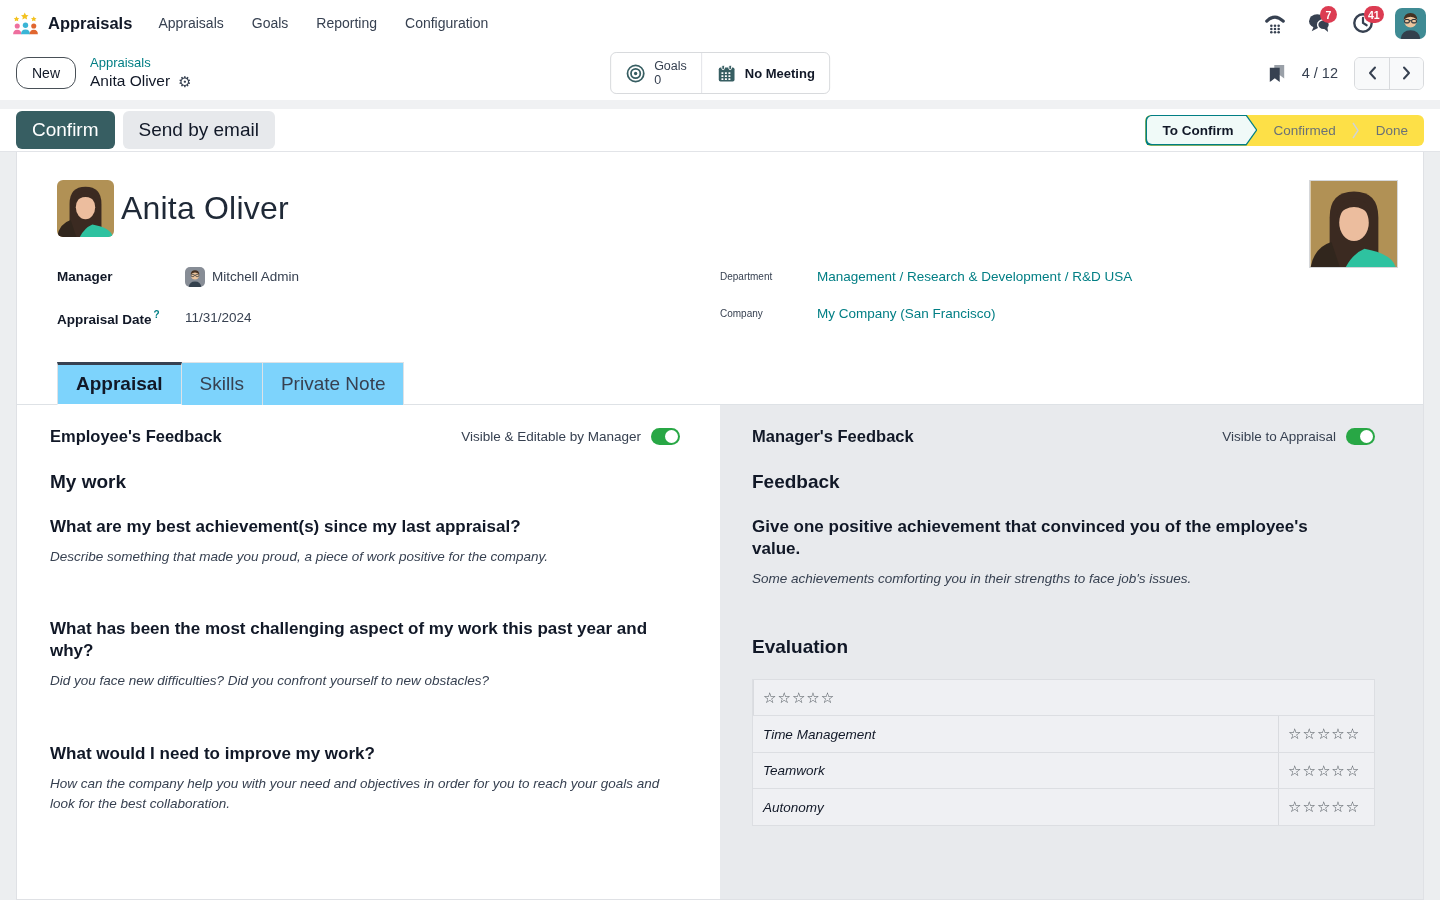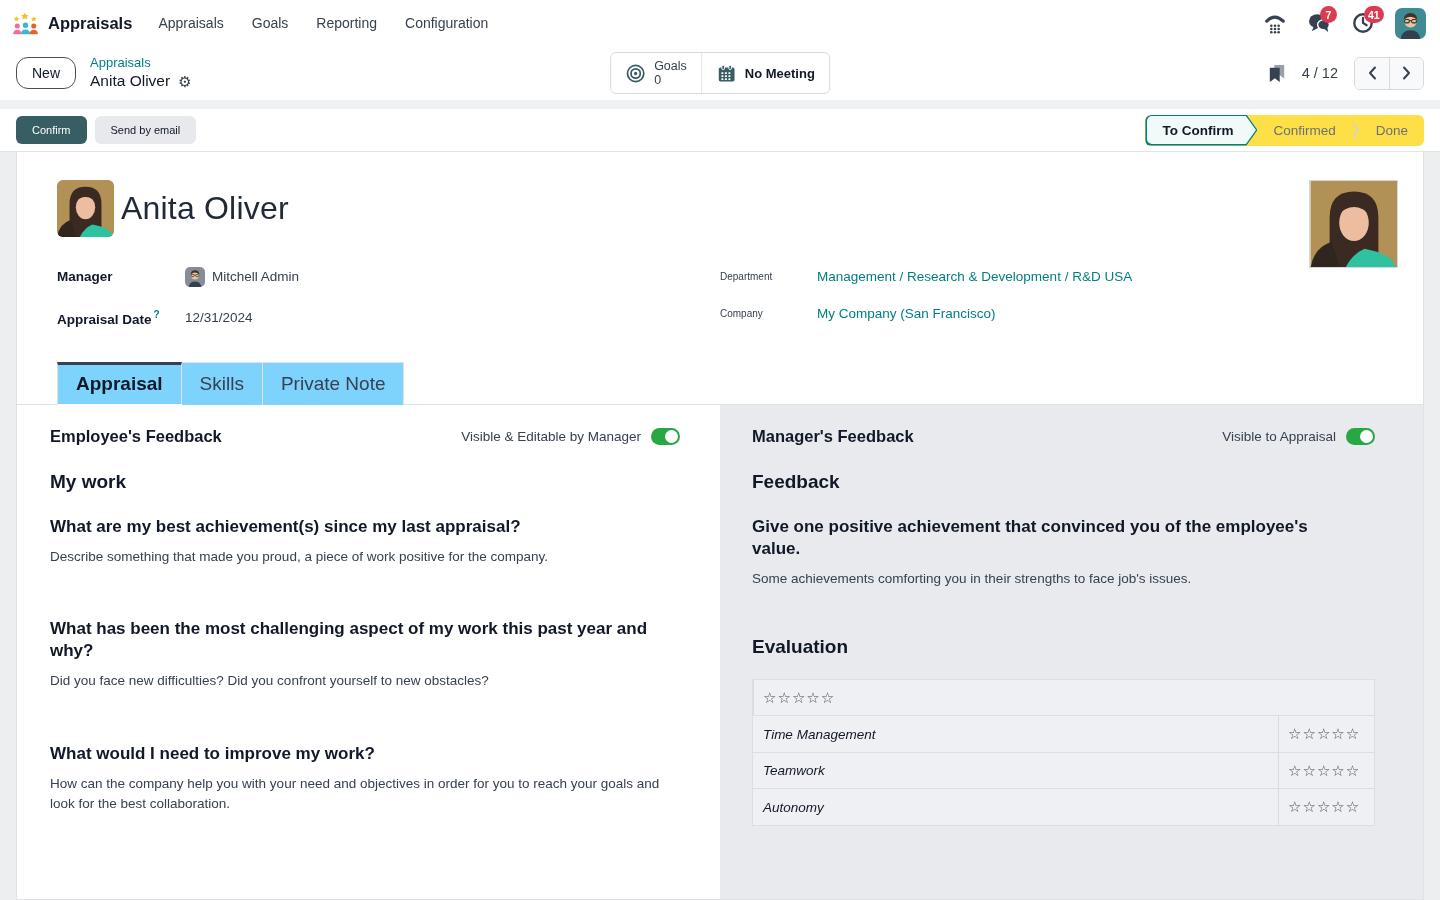--- a/index.html
+++ b/index.html
@@ -39,21 +39,21 @@
   .pager-zone { margin-left:auto; display:flex; align-items:center; gap:16px; }
   .pager-text { font-size:14.5px; color:#374151; cursor:pointer; }
   .pager-btns { display:flex; border:1px solid #d8dadd; border-radius:6px; overflow:hidden; }
   .pager-btns button { width:34px; height:31px; background:#f8f9fa; border:none; cursor:pointer; display:flex; align-items:center; justify-content:center; }
   .pager-btns button + button { border-left:1px solid #d8dadd; }
 
   .gap-strip { height:9px; background:#f0f1f3; flex:none; }
 
   
   .statusbar { height:43px; background:#fff; border-bottom:1px solid #e2e4e8; display:flex; align-items:center; padding:0 16px; flex:none; }
-  .btn { border:none; border-radius:6px; padding:8px 16px; font-size:11px; cursor:pointer; }
+  .btn { border:none; border-radius:6px; padding:8px 16px; font-size:19px; cursor:pointer; }
   .btn-primary { background:#375e62; color:#fff; }
   .btn-secondary { background:#e7e9ec; color:#111827; margin-left:8px; }
   .stages { margin-left:auto; display:flex; align-items:stretch; background:#fde047; border-radius:6px; height:31px; overflow:hidden; }
   .stage { display:flex; align-items:center; padding:0 16px; color:#6a7177; font-size:13.5px; cursor:pointer; position:relative; }
   .stage-active { position:relative; padding:0; cursor:pointer; }
   .stage-active .arrow-outer { position:absolute; inset:0; background:#017e84;
       clip-path:polygon(0 0, calc(100% - 11px) 0, 100% 50%, calc(100% - 11px) 100%, 0 100%); border-radius:6px 0 0 6px; }
   .stage-active .arrow-inner { position:absolute; inset:1.5px; background:#f0faf8;
       clip-path:polygon(0 0, calc(100% - 10px) 0, 100% 50%, calc(100% - 10px) 100%, 0 100%); border-radius:5px 0 0 5px; }
   .stage-active .lbl { position:relative; display:flex; align-items:center; height:100%; padding:0 24px 0 17px; color:#111827; font-weight:700; font-size:13.5px; }
@@ -92,21 +92,21 @@
   .pane-right { background:#e8eaed; padding:22px 48px 20px 32px; }
   .pane-head { display:flex; align-items:center; justify-content:space-between; }
   .pane-title { font-size:16.5px; font-weight:600; color:#111827; }
   .toggle-wrap { display:flex; align-items:center; gap:10px; }
   .toggle-label { font-size:13.5px; color:#374151; }
   .switch { width:29px; height:17px; border-radius:9px; background:#28a745; position:relative; cursor:pointer; flex:none; }
   .switch::after { content:""; position:absolute; top:2px; right:2px; width:13px; height:13px; border-radius:50%; background:#fff; }
   .sec-title { font-size:19px; font-weight:700; color:#111827; margin-top:25px; }
   .q-block { margin-top:23px; }
   .q { font-size:17px; font-weight:700; color:#111827; line-height:1.28; max-width:600px; }
-  .hint { color:#374151; margin-top:9px; line-height:1.5; max-width:610px; }
+  .hint { font-style:italic; color:#374151; margin-top:9px; line-height:1.5; max-width:610px; }
   .q-block.sp { margin-top:51px; }
   .q-block.sp2 { margin-top:52px; }
 
   
   .eval-title { margin-top:47px; }
   .eval-table { margin-top:21px; border:1px solid #dcdee2; border-bottom:none; }
   .eval-row { display:flex; background:#eff0f3; border-bottom:1px solid #dcdee2; height:36.5px; align-items:stretch; }
   .eval-label { flex:1; display:flex; align-items:center; padding-left:10px; font-style:italic; color:#111827; font-size:13.5px; }
   .eval-stars { width:96px; border-left:1px solid #d9dbdf; display:flex; align-items:center; padding-left:9px; color:#495057; font-size:15px; letter-spacing:1px; cursor:pointer; }
 
@@ -311,21 +311,21 @@
                   <svg width="20" height="20" viewBox="0 0 100 100">
                       <rect width="100" height="100" fill="#878d96"></rect>
                       <use href="#man-avatar"></use>
                     </svg>
                 </span>
                 <span class="fvalue">Mitchell Admin</span>
               </span>
             </div>
             <div class="frow">
               <span class="flabel"><span>Appraisal Date</span><span class="sup-help">?</span></span>
-              <span class="fvalue">12/31/2024</span>
+              <span class="fvalue">11/31/2024</span>
             </div>
           </div>
           <div class="fcol fcol-right">
             <div class="frow">
               <span class="flabel-r">Department</span>
               <span class="flink">Management / Research &amp; Development / R&amp;D USA</span>
             </div>
             <div class="frow">
               <span class="flabel-r">Company</span>
               <span class="flink">My Company (San Francisco)</span>

